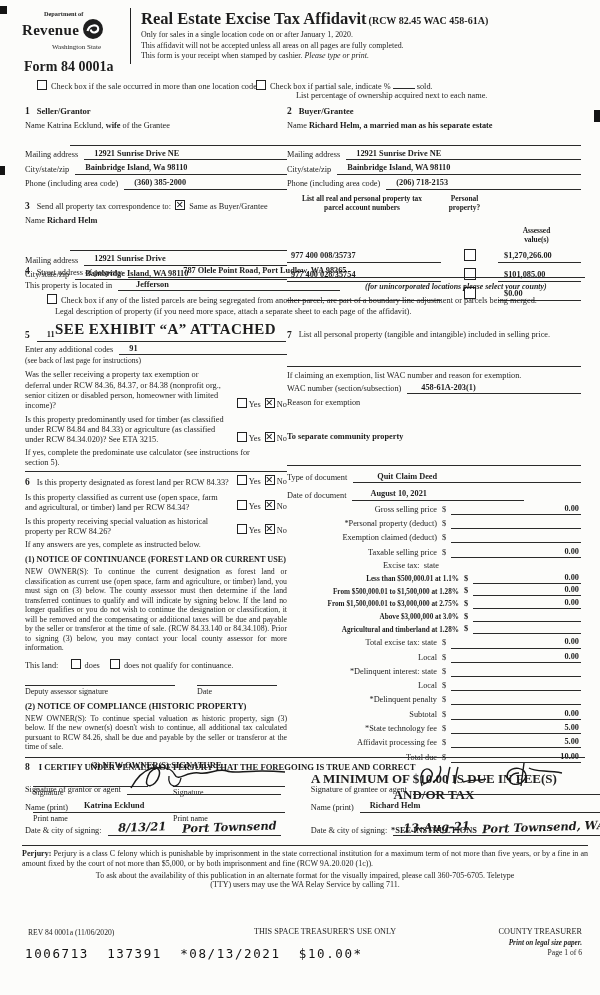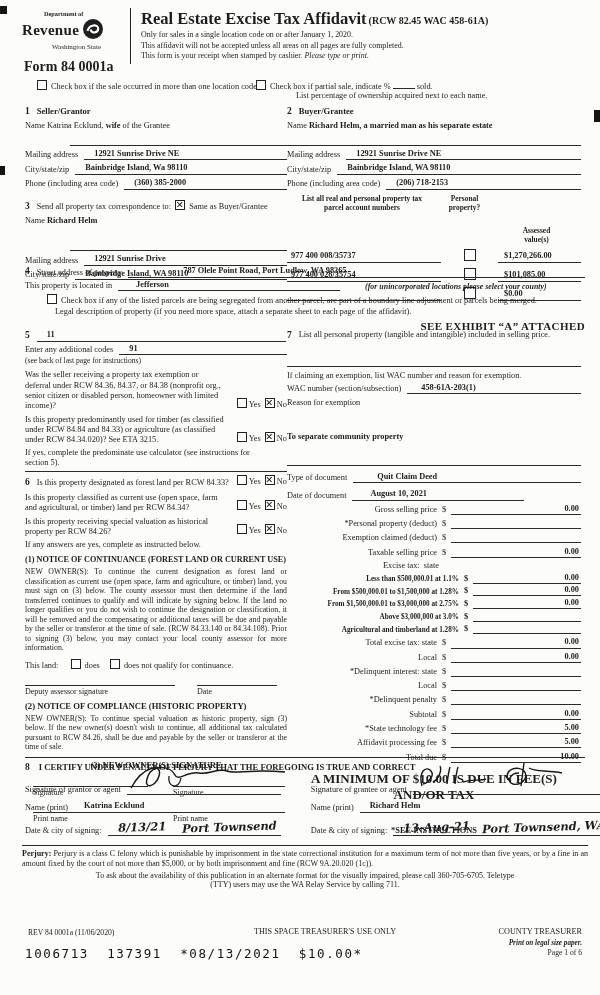--- a/index.html
+++ b/index.html
@@ -210,21 +210,21 @@
     <div class="frow" style="margin-top:2px;">
       <span class="lbl">This property is located in</span>
       <span class="fill" style="flex:none; width:200px; padding-left:18px;">Jefferson</span>
       <span class="bi" style="margin-left:25px; font-size:7.9px;">(for unincorporated locations please select your county)</span>
     </div>
     <div style="margin:3px 0 0 20px;">
       <span class="cb"></span>
       <span>Check box if any of the listed parcels are being segregated from another parcel, are part of a boundary line adjustment or parcels being merged.</span>
     </div>
     <div style="margin:1px 0 0 30px;">Legal description of property (if you need more space, attach a separate sheet to each page of the affidavit).</div>
-    <div class="b" style="margin:3px 0 0 30px; font-size:11px; letter-spacing:0.4px;text-align:right;">SEE EXHIBIT “A” ATTACHED</div>
+    <div class="b" style="margin:3px 0 0 30px; font-size:15px; letter-spacing:0.4px;">SEE EXHIBIT “A” ATTACHED</div>
   </div>
 
   <div class="cols" style="top:330px;">
     <div class="colL">
       <div class="frow" style="margin-top:0;">
         <span class="num">5</span>
         <span class="fill" style="max-width:235px;">11</span>
       </div>
       <div class="frow" style="margin-top:2px;">
         <span class="lbl">Enter any additional codes</span>

